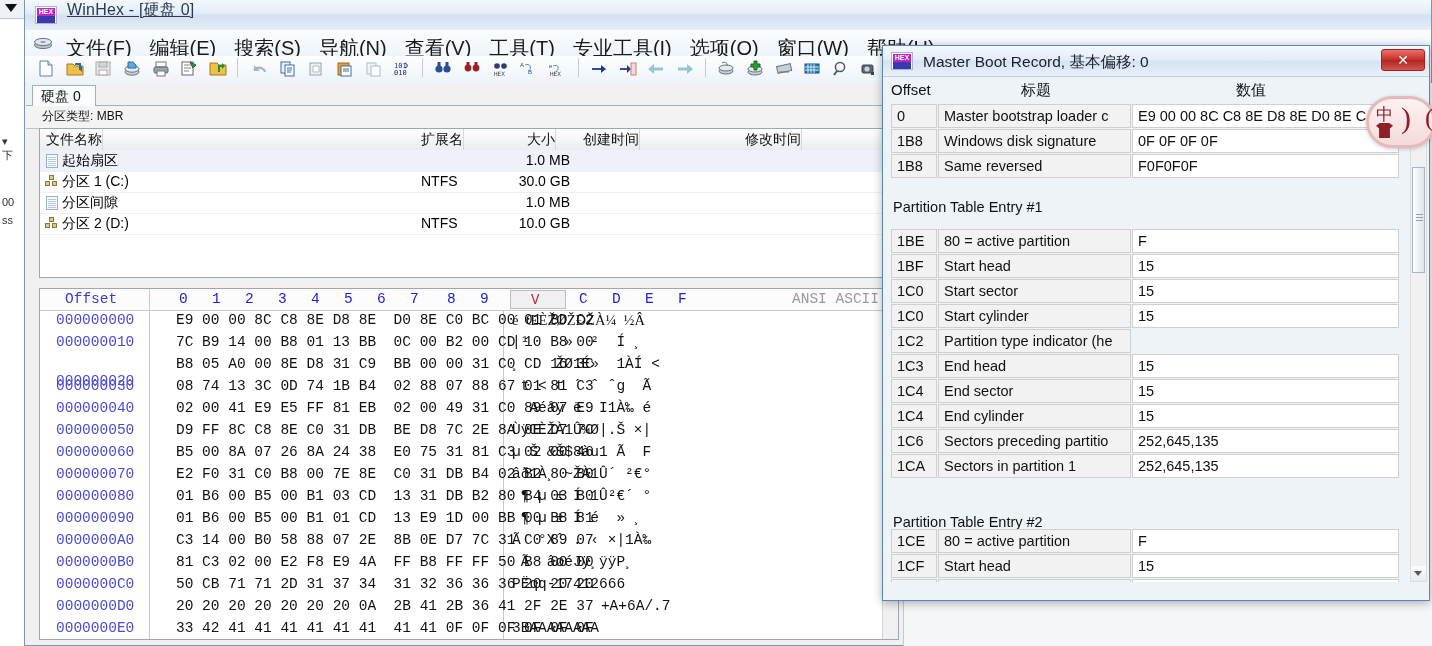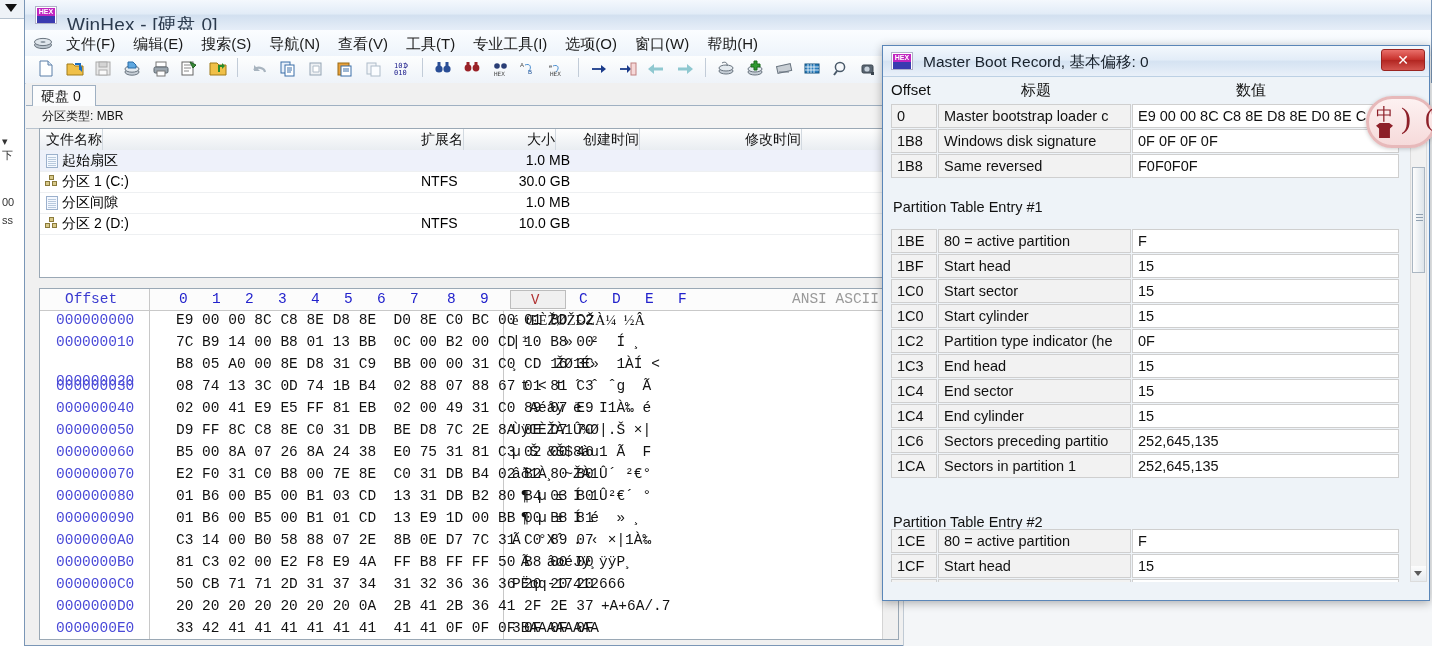--- a/index.html
+++ b/index.html
@@ -18,31 +18,31 @@
   #bg-window .bg-txt{position:absolute;font-size:11px;color:#333;left:2px;}
 
   
   #winhex{left:24px;top:0;width:1408px;height:646px;background:#f0f0f0;
           border:1px solid #7a96b6;border-top:none;box-sizing:border-box;}
 
   
   #titlebar{left:0;top:0;width:100%;height:30px;
      background:linear-gradient(to bottom,#f4f8fd 0%,#e2ecf7 45%,#d2e0f0 52%,#e6eef8 100%);
      border-bottom:1px solid #c8d6e5;}
-  #title-text{left:42px;top:12px;font-size:19px;color:#2b3a4d;letter-spacing:.2px;text-decoration:underline;}
+  #title-text{left:42px;top:0;font-size:16px;color:#2b3a4d;letter-spacing:.2px;text-decoration:underline;}
   .hexlogo{left:10px;top:6px;width:22px;height:18px;background:#ffffff;border:1px solid #b0b0c8;box-sizing:border-box;}
   .hexlogo .l1{position:absolute;left:1px;top:1px;width:18px;height:8px;background:#c026c0;color:#fff;font-size:7px;font-weight:bold;line-height:8px;text-align:center;font-family:"Liberation Sans",sans-serif;}
   .hexlogo .l2{position:absolute;left:1px;top:9px;width:18px;height:7px;background:#3a3ab0;}
 
   
   #menubar{left:0;top:30px;width:100%;height:26px;
     background:linear-gradient(to bottom,#fbfdff,#eef4fb);
     border-bottom:1px solid #dbe5f0;}
   #menubar .mdisk{position:absolute;left:8px;top:4px;width:20px;height:16px;}
-  .menu-item{position:relative;display:inline-block;padding:4px 9px 3px 9px;font-size:15px;color:#1a1a1a;cursor:default;}
+  .menu-item{position:relative;display:inline-block;padding:4px 9px 3px 9px;font-size:20px;color:#1a1a1a;cursor:default;}
   #menu-items{position:absolute;left:32px;top:1px;white-space:nowrap;}
 
   
   #toolbar{left:0;top:56px;width:100%;height:27px;
     background:linear-gradient(to bottom,#fdfefe,#eef3f9);
     border-bottom:1px solid #c9d4e0;}
   .tbtn{position:relative;display:inline-block;width:24px;height:23px;margin:1px 0 0 1px;vertical-align:top;text-align:center;cursor:default;}
   .tsep{position:relative;display:inline-block;width:9px;height:23px;vertical-align:top;}
   .tsep:after{content:"";position:absolute;left:4px;top:2px;width:1px;height:19px;background:#c2ccd8;}
   #tb-inner{position:absolute;left:8px;top:0;white-space:nowrap;}
@@ -615,23 +615,20 @@
         </div>
     </div>
 
     <div class="mrow" style="top:225px;">
       <div class="m-off">
           <span>1C2</span>
         </div>
       <div class="m-lbl">
           <span>Partition type indicator (he</span>
         </div>
-      <div class="m-val">
-          <span>0F</span>
-        </div>
     </div>
 
     <div class="mrow" style="top:250px;">
       <div class="m-off">
           <span>1C3</span>
         </div>
       <div class="m-lbl">
           <span>End head</span>
         </div>
       <div class="m-val">

